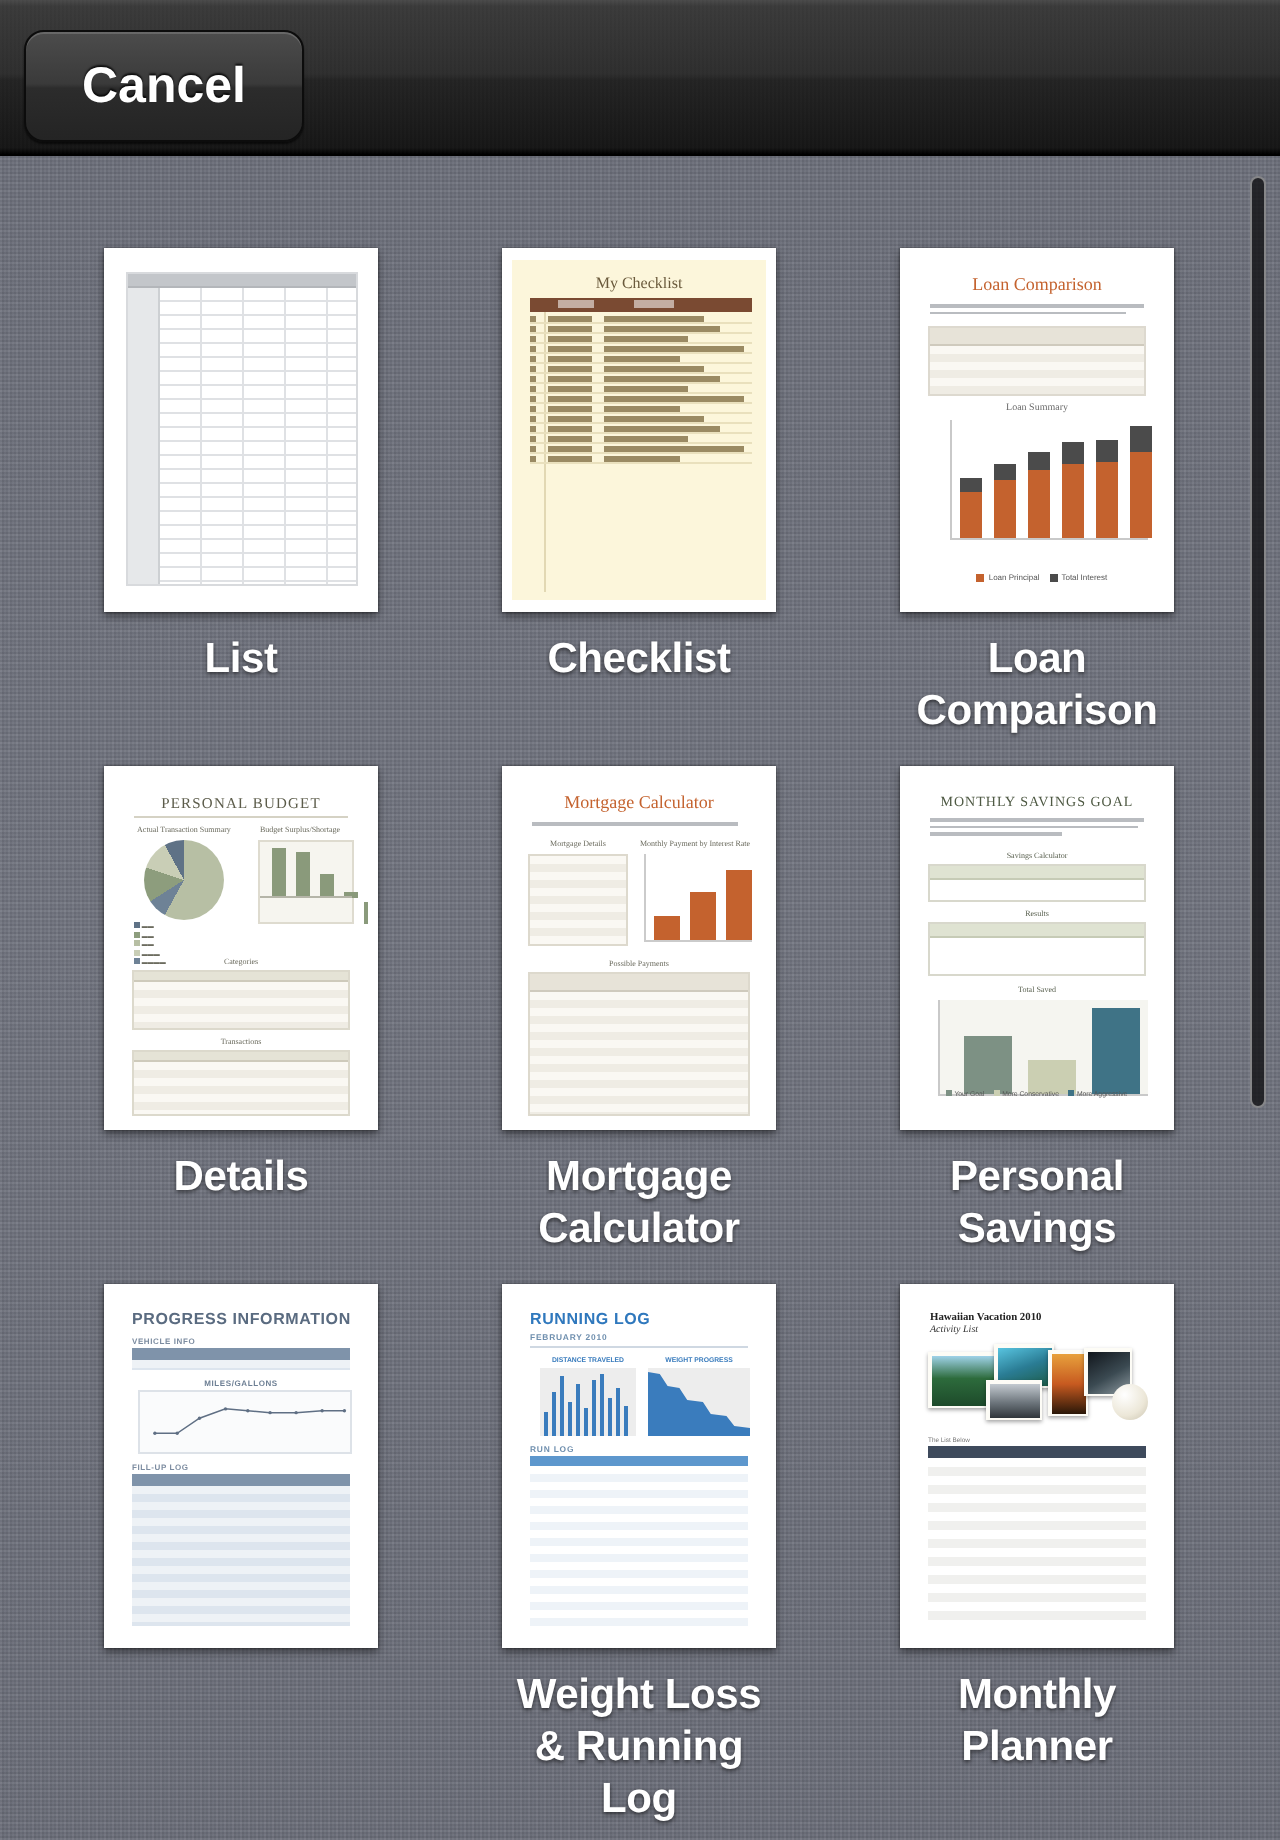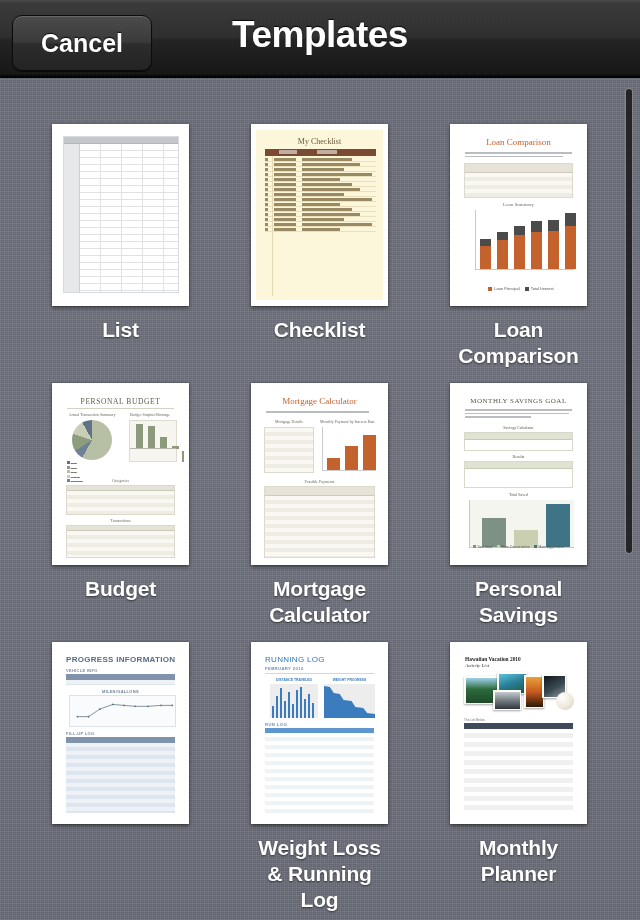--- a/index.html
+++ b/index.html
@@ -237,21 +237,21 @@
   .auto-hdr { position:absolute; left:9px; right:9px; height:6px;
     background:#7f93aa; }
   .auto-rows { position:absolute; left:9px; right:9px;
     background: repeating-linear-gradient(180deg,
       #eef2f6 0px, #eef2f6 4px, #dde5ee 4px, #dde5ee 8px); }
   .auto-plot { position:absolute; left:12px; right:8px; background:#fafbfc;
     border:1px solid #dde2e8; }
 
   
   .run-title { position:absolute; top:7px; left:9px; font-size:8px;
-    font-weight:normal; color:#2f78bd; letter-spacing:0.3px; }
+    font-weight:bold; color:#2f78bd; letter-spacing:0.3px; }
   .run-sub { position:absolute; top:18px; left:9px; font-size:4.2px;
     color:#6f8fae; font-weight:bold; letter-spacing:0.4px; }
   .run-plot { position:absolute; background:#ededed; }
   .run-bar { position:absolute; bottom:0; background:#3a7cbd; width:2.4px; }
   .run-hdr { position:absolute; left:9px; right:9px; height:5px;
     background:#5d97cd; }
   .run-rows { position:absolute; left:9px; right:9px;
     background: repeating-linear-gradient(180deg,
       #ffffff 0px, #ffffff 4px, #eef3f8 4px, #eef3f8 8px); }
 
@@ -269,21 +269,20 @@
     background: repeating-linear-gradient(180deg,
       #ffffff 0px, #ffffff 4.5px, #f0f0ee 4.5px, #f0f0ee 9px); }
 </style>
 </head>
 <body>
 
 <div id="app">
 
   <div class="navbar">
     <div class="cancel-btn">Cancel</div>
-    <div class="nav-title">Templates</div>
   </div>
 
   <div class="grid">
 
     <div class="row">
 
       <div class="cell">
         <div class="thumb-wrap">
           <div class="sheet">
             <div class="blank-grid">
@@ -469,21 +468,21 @@
               <div class="th"></div>
               <div class="tbl-rowset" style="top:5px;"></div>
             </div>
             <div class="bud-lbl" style="top:129px;left:0;right:0;">Transactions</div>
             <div class="bud-sec" style="top:136px;height:33px;">
               <div class="th"></div>
               <div class="tbl-rowset" style="top:5px;"></div>
             </div>
           </div>
         </div>
-        <div class="caption">Budget</div>
+        <div class="caption">Details</div>
       </div>
 
       <div class="cell">
         <div class="thumb-wrap">
           <div class="sheet">
             <div class="mort-title">Mortgage Calculator</div>
             <div class="sub-lines" style="top:22px;">
               <i style="width:96%"></i>
             </div>
             <div class="bud-lbl" style="top:30px;left:8px;width:50px;color:#6b6b5e;">Mortgage Details</div>

